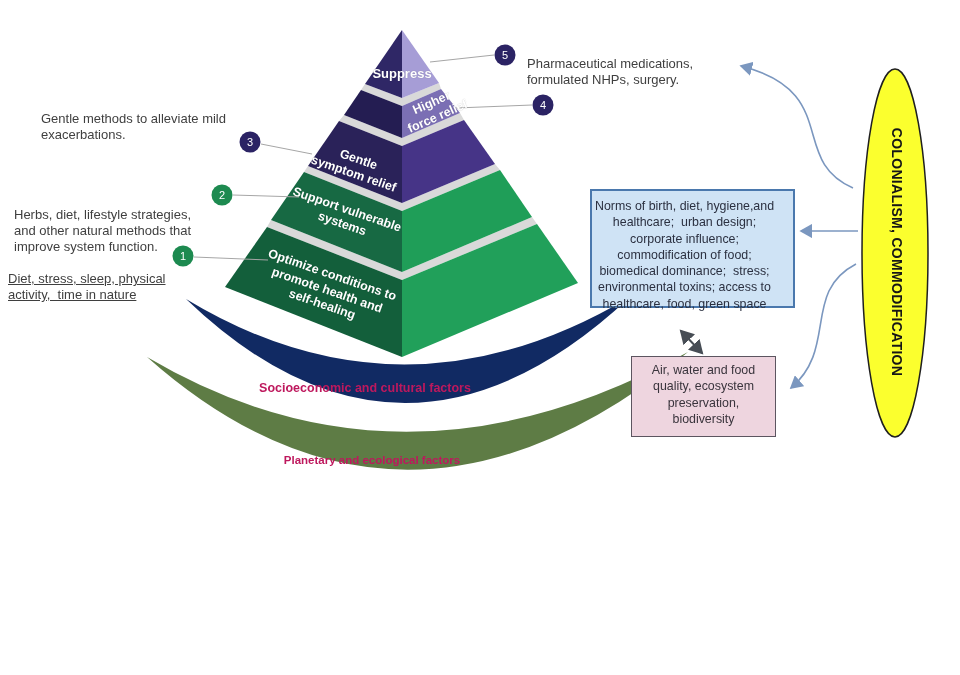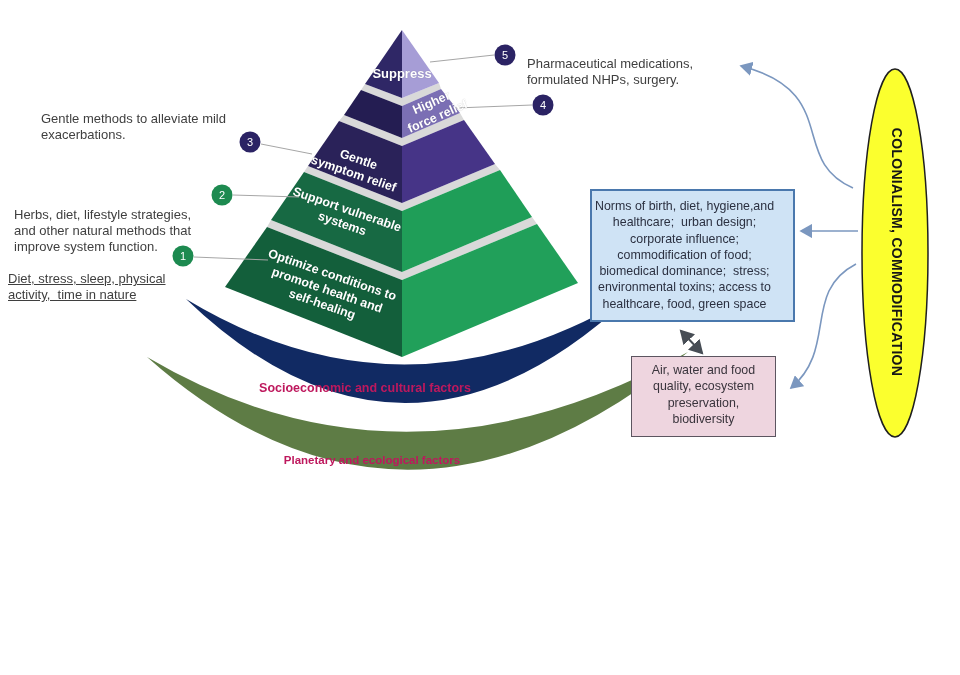--- a/index.html
+++ b/index.html
@@ -8,21 +8,21 @@
     font-family:"Liberation Sans", sans-serif;
   }
   svg{position:absolute;left:0;top:0;}
   .txt{position:absolute;white-space:pre-wrap;text-align:left;color:#3f3f3f;
        font-size:13px;line-height:16px;}
   .pyr-lbl{position:absolute;white-space:pre-line;text-align:center;color:#ffffff;
        font-weight:bold;font-size:12.5px;line-height:15px;text-shadow:0 0 1px rgba(0,0,0,.25);}
   .arc-lbl{position:absolute;text-align:center;color:#be185d;font-weight:bold;}
   .box{position:absolute;box-sizing:border-box;white-space:pre-wrap;text-align:center;}
   .norms-box{
-    left:590px;top:189px;width:205px;height:133px;
+    left:590px;top:189px;width:205px;height:119px;
     background:#cfe3f5;border:2px solid #4a78ad;color:#2b3040;
     font-size:12.4px;line-height:16.3px;padding:7px 18px 0 2px;
   }
   .env-box{
     left:631px;top:356px;width:145px;height:81px;
     background:#eed5df;border:1.5px solid #5c5560;color:#39343c;
     font-size:12.4px;line-height:16.3px;padding:5px 2px 0 2px;
   }
   .ellipse-lbl{
     position:absolute;left:725px;top:242px;width:340px;height:20px;

